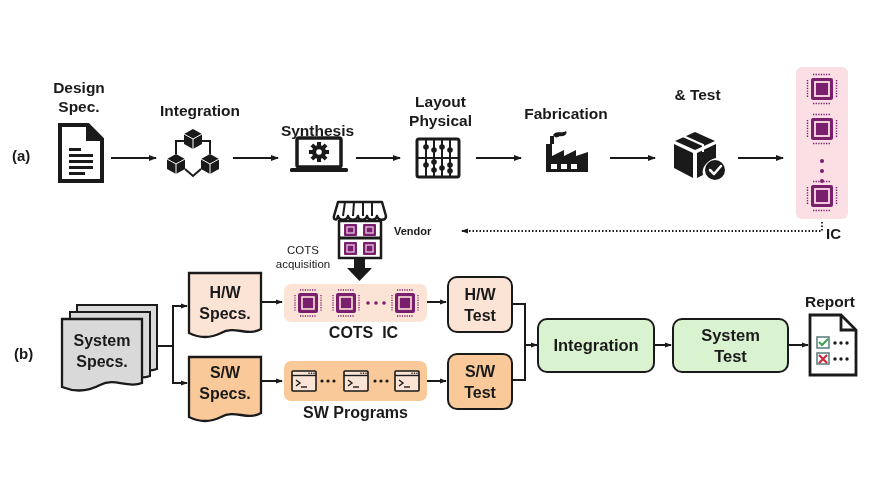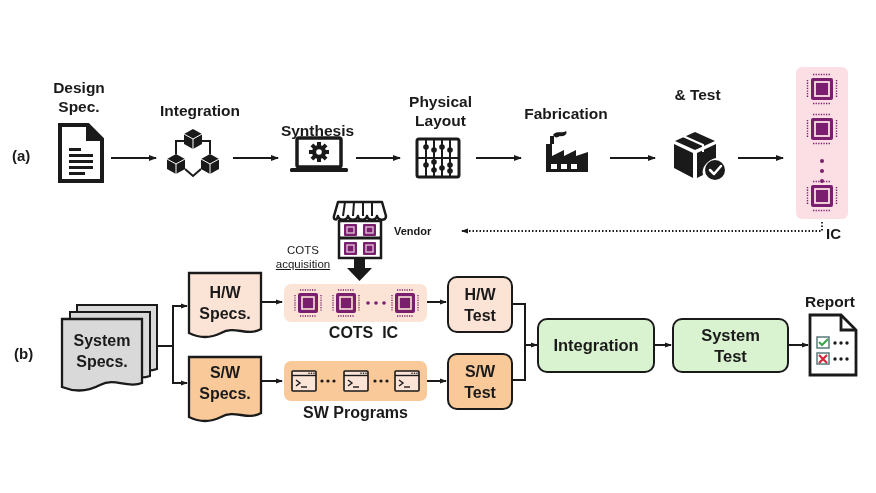--- a/index.html
+++ b/index.html
@@ -98,22 +98,22 @@
     <circle r="7"></circle>
     <rect x="-2" y="-10" width="4" height="20"></rect>
     <rect x="-10" y="-2" width="20" height="4"></rect>
     <rect x="-2" y="-10" width="4" height="20" transform="rotate(45)"></rect>
     <rect x="-2" y="-10" width="4" height="20" transform="rotate(-45)"></rect>
     <circle r="2.8" fill="#fff"></circle>
   </g>
 </svg>
 
 <div class="lbl" style="left:393px;top:92px;width:95px;">
+  <div>Layout</div>
   <div>Physical</div>
-  <div>Layout</div>
 </div>
 <svg class="abs" style="left:415px;top:137px" width="46" height="42" viewBox="0 0 46 42">
   <rect x="2" y="2" width="42" height="38" rx="2" fill="none" stroke="#1a1a1a" stroke-width="3"></rect>
   <g stroke="#1a1a1a" stroke-width="2">
     <line x1="11" y1="3" x2="11" y2="39"></line>
       <line x1="19" y1="3" x2="19" y2="39"></line>
     <line x1="27" y1="3" x2="27" y2="39"></line>
       <line x1="35" y1="3" x2="35" y2="39"></line>
     <line x1="3" y1="21" x2="43" y2="21"></line>
   </g>
@@ -195,21 +195,21 @@
   <g fill="none" stroke="#e7c7de" stroke-width="1.3">
     <rect x="15" y="27" width="7" height="6"></rect>
       <rect x="34" y="27" width="7" height="6"></rect>
     <rect x="15" y="45" width="7" height="7"></rect>
       <rect x="34" y="45" width="7" height="7"></rect>
   </g>
 </svg>
 <div class="lbl" style="left:394px;top:222px;font-size:11px;">Vendor</div>
 <div class="lbl-sm" style="left:268px;top:243px;width:70px;">
   <div style="font-weight:normal;">COTS</div>
-  <div style="font-weight:normal;text-decoration:underline;">acquisition</div>
+  <div style="font-weight:normal;">acquisition</div>
 </div>
 
 <div class="lbl" style="left:14px;top:344px;font-size:15px;">(b)</div>
 
 <svg class="abs" style="left:60px;top:303px" width="100" height="96" viewBox="0 0 100 96">
   <path d="M17,2 L97,2 L97,66 C82,72 70,60 55,68 L17,68 Z" fill="#d9d9d9" stroke="#1a1a1a" stroke-width="2"></path>
   <path d="M10,9 L90,9 L90,73 C75,79 63,67 48,75 L10,75 Z" fill="#d9d9d9" stroke="#1a1a1a" stroke-width="2"></path>
   <path d="M2,16 L82,16 L82,80 C67,86 55,74 40,82 C25,90 12,88 2,84 Z" fill="#d9d9d9" stroke="#1a1a1a" stroke-width="2.3"></path>
 </svg>
 <div class="lbl" style="left:62px;top:330px;width:80px;font-size:16px;line-height:21px;">

